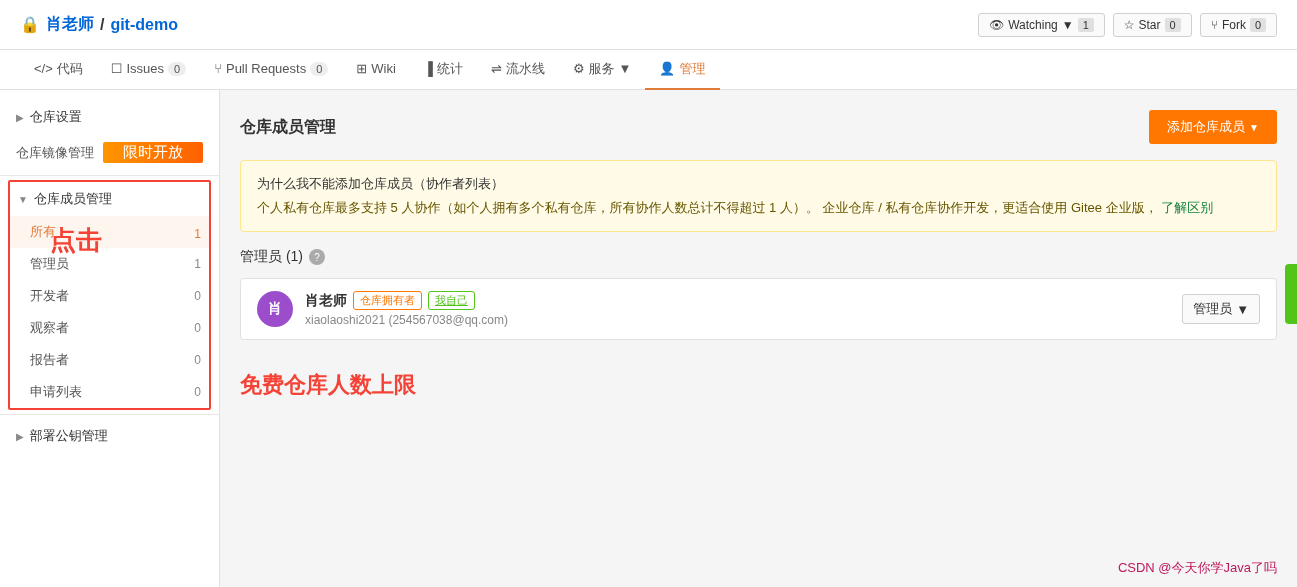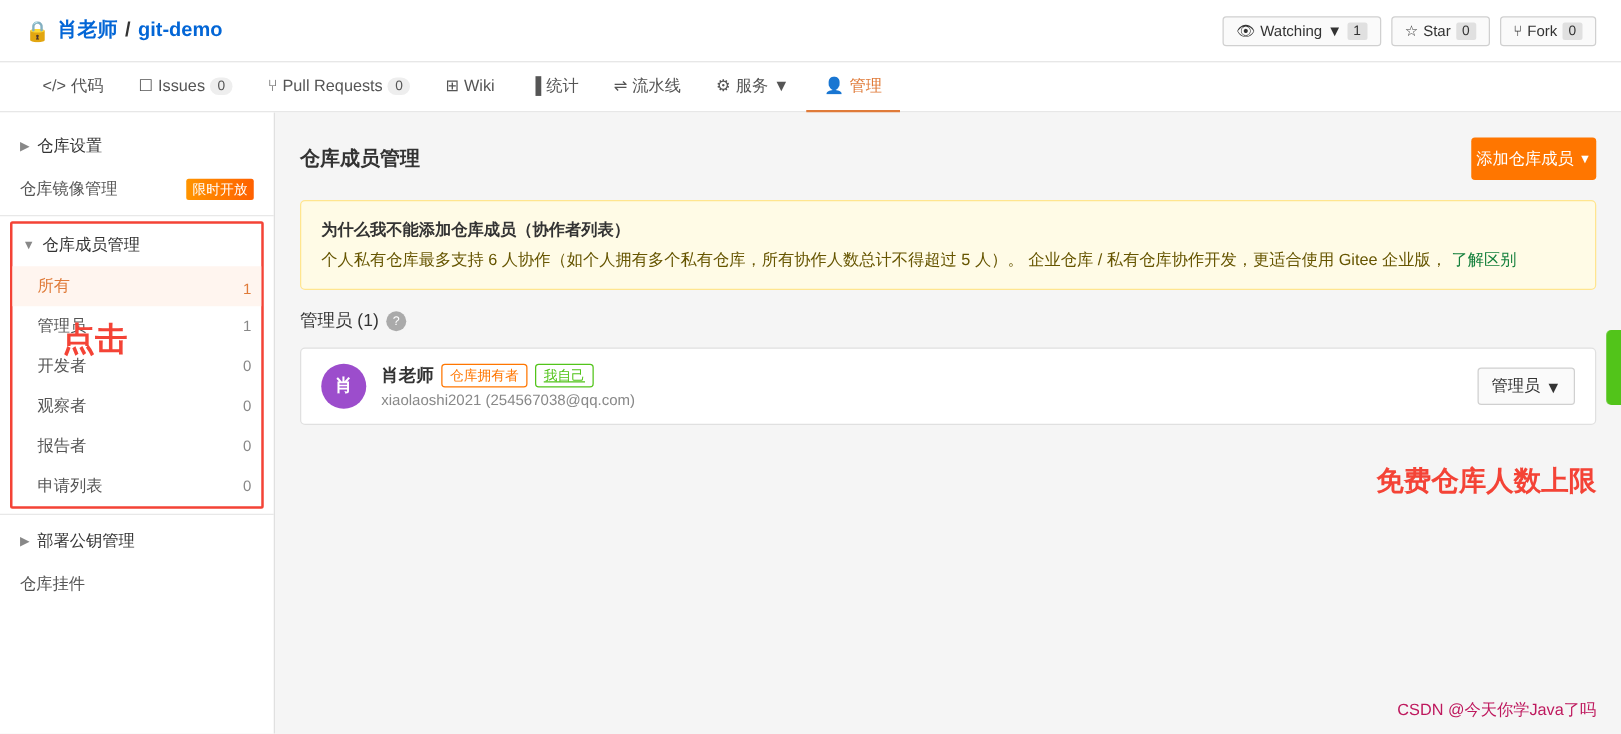--- a/index.html
+++ b/index.html
@@ -133,22 +133,22 @@
     .member-management-section .sidebar-section-header {
       padding: 8px 8px;
     }
     .member-management-section .sidebar-item {
       padding: 7px 8px 7px 20px;
     }
 
     .limited-badge {
       background: linear-gradient(to right, #ff9500, #ff6000);
       color: #fff;
-      font-size: 11px;
-      padding: 1px 5px;
+      font-size: 15px;
+      padding: 1px 20px;
       border-radius: 2px;
     }
 
     
     .content {
       flex: 1;
       padding: 20px;
       background: #f5f5f5;
     }
     .content-header {
@@ -160,42 +160,42 @@
     .content-title {
       font-size: 16px;
       font-weight: bold;
       color: #333;
     }
     .add-member-btn {
       background: #ff7600;
       color: #fff;
       border: none;
       border-radius: 3px;
-      padding: 8px 4px;
+      padding: 8px 18px;
       font-size: 13px;
       cursor: pointer;
       display: flex;
       align-items: center;
       gap: 4px;
       text-align: right;
     }
     .add-member-btn .arrow { font-size: 10px; }
 
     
     .warning-box {
       background: #fffbe6;
       border: 1px solid #ffe58f;
       border-radius: 4px;
       padding: 14px 16px;
       margin-bottom: 16px;
       font-size: 13px;
       color: #665500;
     }
     .warning-box .title {
-      font-weight: bold;
+      font-weight: normal;
       margin-bottom: 6px;
       color: #333;
     }
     .warning-box a { color: #15803d; text-decoration: none; }
 
     
     .section-title {
       font-size: 14px;
       color: #333;
       margin-bottom: 12px;
@@ -270,21 +270,21 @@
       display: flex;
       align-items: center;
       gap: 4px;
     }
 
     
     .free-limit-text {
       color: #f44336;
       font-size: 22px;
       font-weight: bold;
-      text-align: right;
+      text-align: left;
       margin-top: 30px;
     }
 
     
     .green-side-btn {
       position: fixed;
       right: 0;
       top: 50%;
       transform: translateY(-50%);
       background: #52c41a;
@@ -424,44 +424,41 @@
       </div>
     </div>
 
     <div class="divider"></div>
 
     <div class="sidebar-section-header">
       <span class="arrow">▶</span>
       <span>部署公钥管理</span>
     </div>
 
-    <div class="sidebar-item">
-      <span>仓库挂件</span>
-    </div>
 
     <div style="position:relative;">
       <div style="position:absolute; top:-230px; left:50px; color:#f44336; font-size:26px; font-weight:bold; pointer-events:none;text-align:right;">点击</div>
     </div>
 
   </div>
 
   <div class="content">
 
     <div class="content-header">
       <span class="content-title">仓库成员管理</span>
       <button class="add-member-btn">
         <span>添加仓库成员</span>
         <span class="arrow">▼</span>
       </button>
     </div>
 
     <div class="warning-box">
       <div class="title">为什么我不能添加仓库成员（协作者列表）</div>
       <div>
-        <span>个人私有仓库最多支持 6 人协作（如个人拥有多个私有仓库，所有协作人数总计不得超过 5 人）。 企业仓库 / 私有仓库协作开发，更适合使用 Gitee 企业版，</span>
+        <span>个人私有仓库最多支持 5 人协作（如个人拥有多个私有仓库，所有协作人数总计不得超过 1 人）。 企业仓库 / 私有仓库协作开发，更适合使用 Gitee 企业版，</span>
         <a href="#">了解区别</a>
       </div>
     </div>
 
     <div class="section-title">
       <span>管理员 (1)</span>
       <span class="help-icon">?</span>
     </div>
 
     <div class="member-card">

